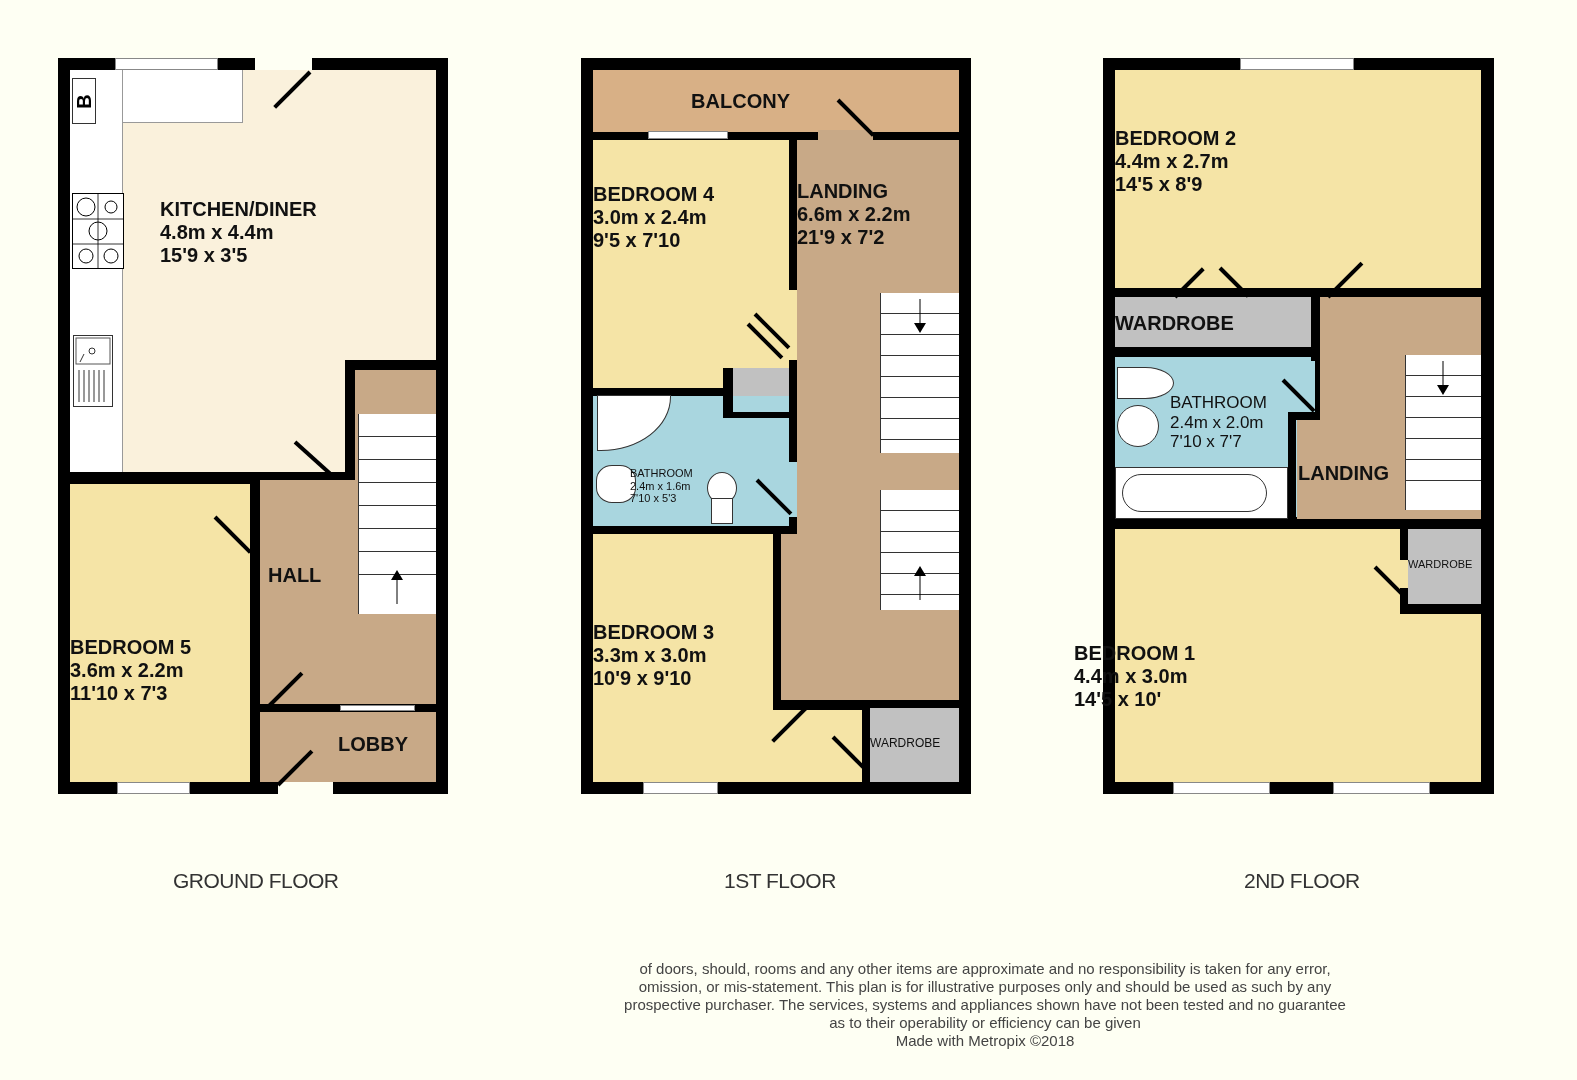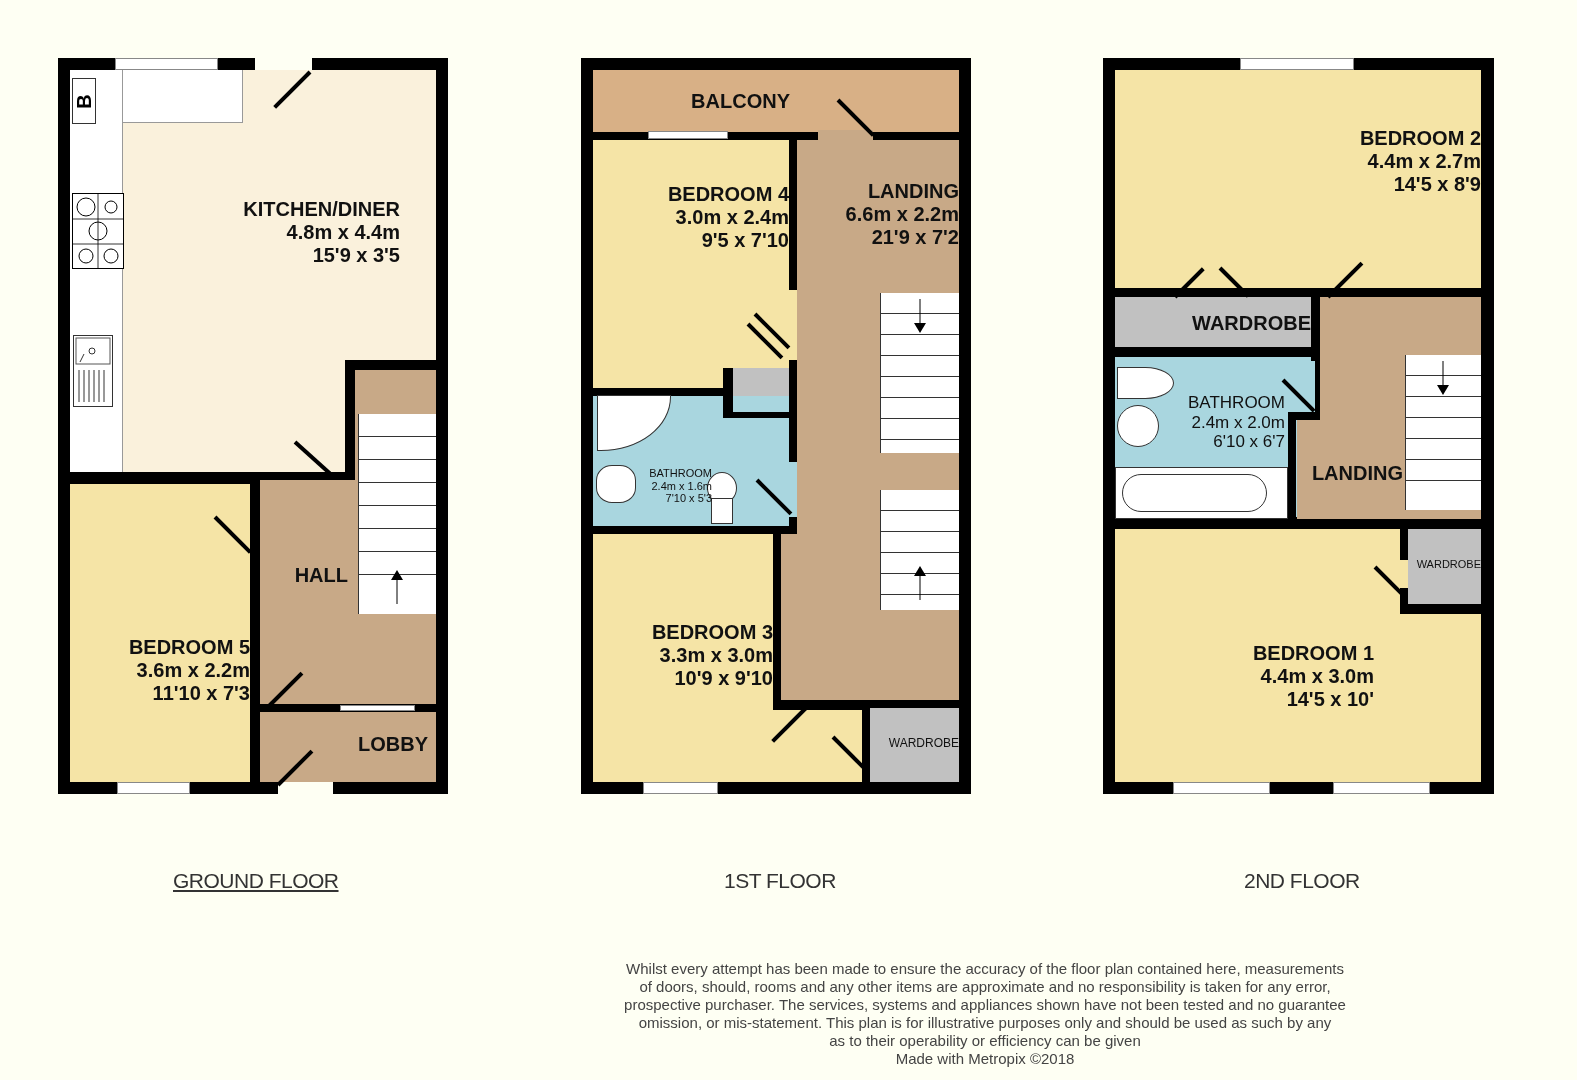--- a/index.html
+++ b/index.html
@@ -1,21 +1,21 @@
 <!DOCTYPE html>
 <html><head>
 <meta charset="utf-8">
 <style>
   html, body { margin:0; padding:0; }
   body { width:1577px; height:1080px; background:#fefff3; position:relative; overflow:hidden;
          font-family:"Liberation Sans", sans-serif; }
   .abs { position:absolute; }
   .wall { position:absolute; background:#000; }
   .room { position:absolute; }
-  .label { position:absolute; text-align:right; color:#111; font-weight:bold; line-height:1.15; }
+  .label { position:absolute; text-align:left; color:#111; font-weight:bold; line-height:1.15; }
   .label span { display:block; }
   .win { position:absolute; background:#fff; border:1px solid #888; box-sizing:border-box; }
   .stairs { position:absolute; background:#fff; box-sizing:border-box; border-left:1px solid #333; }
   .floor-title { position:absolute; font-size:21px; color:#333; letter-spacing:-0.5px; }
   .door { position:absolute; height:4px; background:#000; transform-origin:0 50%; }
   .disclaimer { position:absolute; left:585px; top:960px; width:800px; text-align:center; font-size:15px; color:#444; line-height:18px; }
   .c-yellow { background:#f5e4a6; }
   .c-brown { background:#c8a987; }
   .c-kitchen { background:#faf1dc; }
   .c-bath { background:#a9d6df; }
@@ -109,21 +109,21 @@
     <span>15'9 x 3'5</span>
   </div>
   <div class="label" style="left:70px;top:636px;width:180px;font-size:20px;">
     <span>BEDROOM 5</span>
     <span>3.6m x 2.2m</span>
     <span>11'10 x 7'3</span>
   </div>
   <div class="label" style="left:268px;top:564px;width:80px;font-size:20px;">HALL</div>
   <div class="label" style="left:338px;top:733px;width:90px;font-size:20px;">LOBBY</div>
 </div>
-<div class="floor-title" style="left:173px;top:869px;text-decoration:underline;">GROUND FLOOR</div>
+<div class="floor-title" style="left:173px;top:869px;">GROUND FLOOR</div>
 
 <div>
   <div class="wall" style="left:581px;top:58px;width:390px;height:736px;"></div>
   <div class="room c-balcony" style="left:593px;top:70px;width:366px;height:62px;"></div>
   <div class="abs" style="left:818px;top:130px;width:55px;height:12px;background:#c8a987;"></div>
   <div class="door" style="left:838px;top:98px;width:50px;transform:rotate(45deg);"></div>
   <div class="room c-yellow" style="left:593px;top:140px;width:196px;height:248px;"></div>
   <div class="win" style="left:648px;top:131px;width:80px;height:8px;"></div>
   <div class="room c-brown" style="left:797px;top:140px;width:162px;height:560px;"></div>
   <div class="room c-brown" style="left:780px;top:530px;width:20px;height:170px;"></div>
@@ -251,32 +251,31 @@
 
   <div class="label" style="left:1115px;top:127px;width:366px;font-size:20px;">
     <span>BEDROOM 2</span>
     <span>4.4m x 2.7m</span>
     <span>14'5 x 8'9</span>
   </div>
   <div class="label" style="left:1115px;top:312px;width:196px;font-size:20px;">WARDROBE</div>
   <div class="label" style="left:1170px;top:393px;width:115px;font-size:17px;font-weight:normal;">
     <span>BATHROOM</span>
     <span>2.4m x 2.0m</span>
-    <span>6'10 x 6'7</span>
+    <span>7'10 x 7'7</span>
   </div>
   <div class="label" style="left:1298px;top:462px;width:105px;font-size:20px;">LANDING</div>
   <div class="label" style="left:1408px;top:558px;width:73px;font-size:11px;font-weight:normal;">WARDROBE</div>
   <div class="label" style="left:1074px;top:642px;width:300px;font-size:20px;">
     <span>BEDROOM 1</span>
     <span>4.4m x 3.0m</span>
     <span>14'5 x 10'</span>
   </div>
 </div>
 <div class="floor-title" style="left:1244px;top:869px;">2ND FLOOR</div>
 
 <div class="disclaimer">
-  <div>Whilst every attempt has been made to ensure the accuracy of the floor plan contained here, measurements</div>
   <div>of doors, should, rooms and any other items are approximate and no responsibility is taken for any error,</div>
+  <div>omission, or mis-statement. This plan is for illustrative purposes only and should be used as such by any</div>
   <div>prospective purchaser. The services, systems and appliances shown have not been tested and no guarantee</div>
-  <div>omission, or mis-statement. This plan is for illustrative purposes only and should be used as such by any</div>
   <div>as to their operability or efficiency can be given</div>
   <div>Made with Metropix ©2018</div>
 </div>
 
 </body></html>

